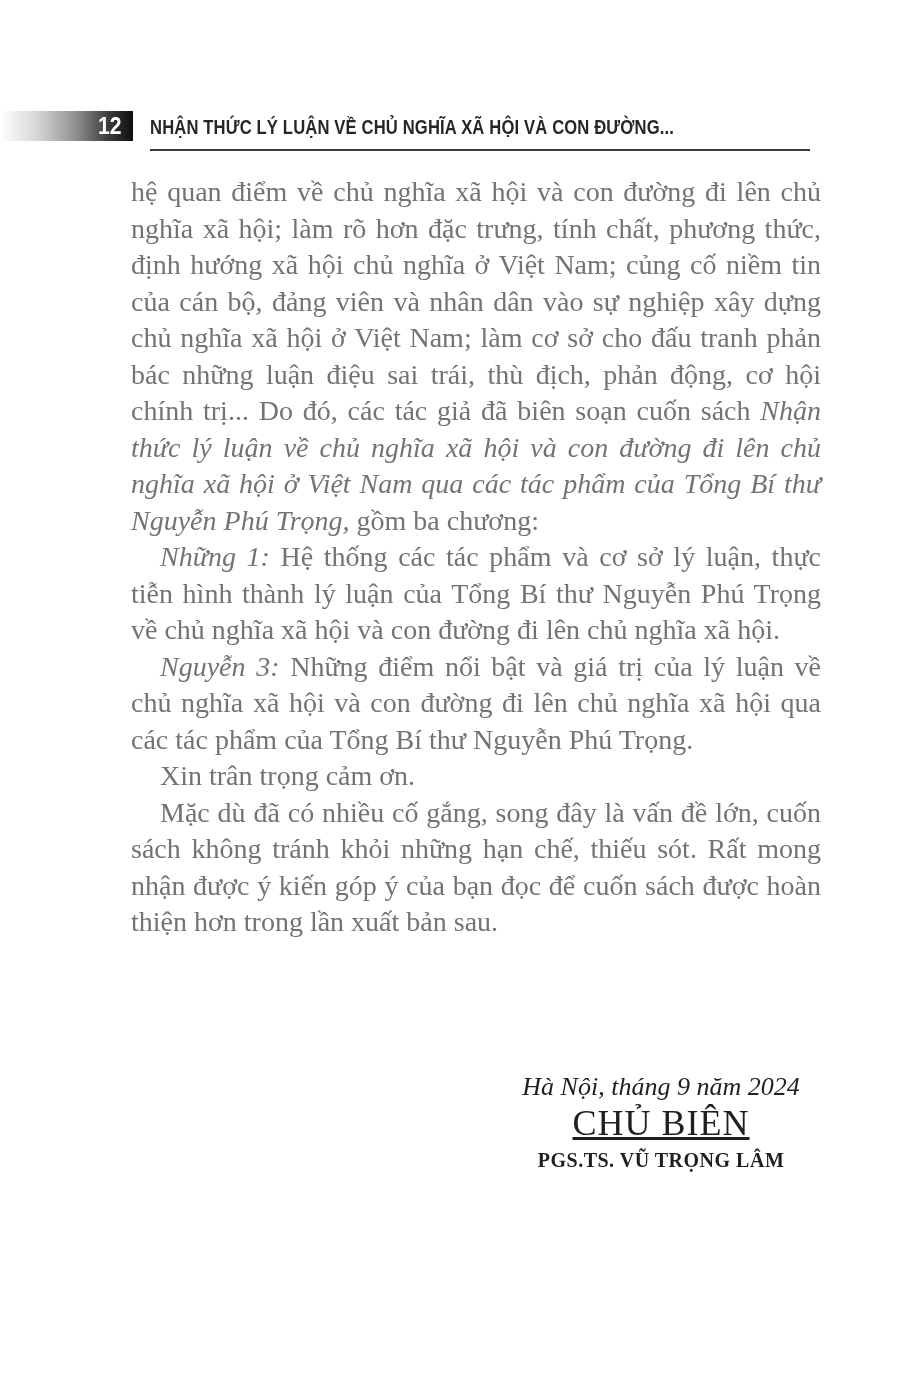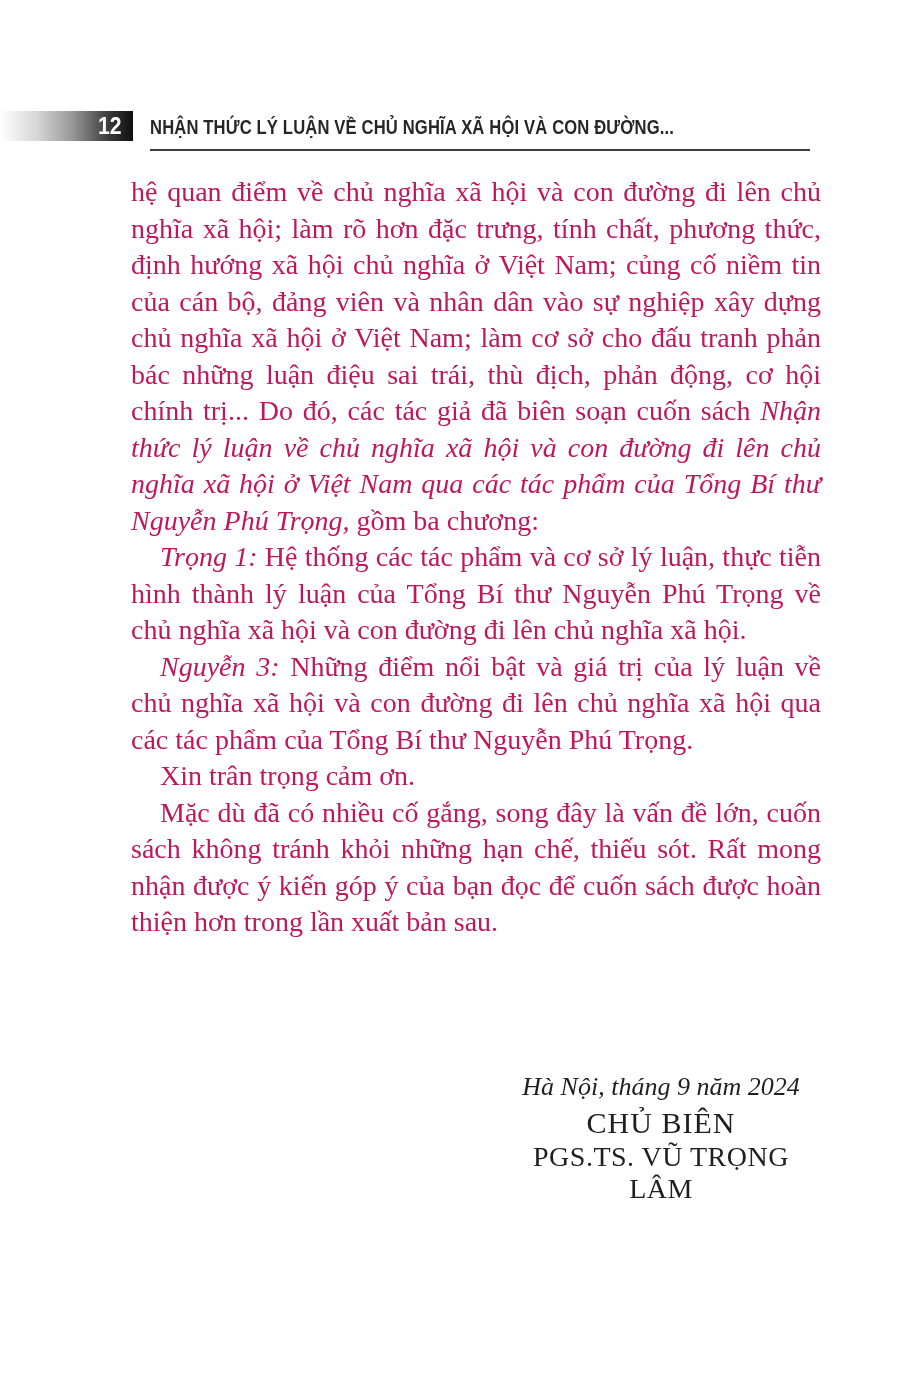--- a/index.html
+++ b/index.html
@@ -73,46 +73,47 @@
     position: absolute;
     left: 131px;
     top: 174px;
     width: 690px;
   }
   .para {
     margin: 0;
     font-size: 28px;
     line-height: 36.5px;
     text-align: justify;
-    color: #be185d;
+    color: #737373;
   }
   .para.indent { text-indent: 29px; }
   .it { font-style: italic; }
   
   .signature {
     position: absolute;
     left: 500px;
     top: 1068px;
     width: 322px;
     text-align: center;
   }
   .sig-place {
     font-style: italic;
     font-size: 26px;
     line-height: 37px;
   }
   .sig-role {
-    font-size: 30px;
+    font-size: 36px;
     line-height: 36px;
     letter-spacing: 1px;
+    text-decoration: underline;
   }
   .sig-name {
-    font-weight: normal;
-    font-size: 28px;
-    line-height: 32px;
+    font-weight: bold;
+    font-size: 20px;
+    line-height: 39px;
     letter-spacing: 0.5px;
   }
 </style>
 </head>
 <body>
 
 <div class="page">
 
   <header>
     <div class="page-num-bar">
@@ -120,21 +121,21 @@
     </div>
     <div class="running-title-wrap">
       <span class="running-title">NHẬN THỨC LÝ LUẬN VỀ CHỦ NGHĨA XÃ HỘI VÀ CON ĐƯỜNG...</span>
     </div>
     <div class="header-rule"></div>
   </header>
 
   <main class="content">
 
   <p class="para"><span>hệ quan điểm về chủ nghĩa xã hội và con đường đi lên chủ nghĩa xã hội; làm rõ hơn đặc trưng, tính chất, phương thức, định hướng xã hội chủ nghĩa ở Việt Nam; củng cố niềm tin của cán bộ, đảng viên và nhân dân vào sự nghiệp xây dựng chủ nghĩa xã hội ở Việt Nam; làm cơ sở cho đấu tranh phản bác những luận điệu sai trái, thù địch, phản động, cơ hội chính trị... Do đó, các tác giả đã biên soạn cuốn sách </span><span class="it">Nhận thức lý luận về chủ nghĩa xã hội và con đường đi lên chủ nghĩa xã hội ở Việt Nam qua các tác phẩm của Tổng Bí thư Nguyễn Phú Trọng,</span><span> gồm ba chương:</span></p>
-      <p class="para indent"><span class="it">Trọng 1:</span><span> Hệ thống các tác phẩm và cơ sở lý luận, thực tiễn hình thành lý luận của Tổng Bí thư Nguyễn Phú Trọng về chủ nghĩa xã hội và con đường đi lên chủ nghĩa xã hội.</span></p>
+      <p class="para indent"><span class="it">Những 1:</span><span> Hệ thống các tác phẩm và cơ sở lý luận, thực tiễn hình thành lý luận của Tổng Bí thư Nguyễn Phú Trọng về chủ nghĩa xã hội và con đường đi lên chủ nghĩa xã hội.</span></p>
       <p class="para indent"><span class="it">Nguyễn 3:</span><span> Những điểm nổi bật và giá trị của lý luận về chủ nghĩa xã hội và con đường đi lên chủ nghĩa xã hội qua các tác phẩm của Tổng Bí thư Nguyễn Phú Trọng.</span></p>
       <p class="para indent"><span>Xin trân trọng cảm ơn.</span></p>
       <p class="para indent"><span>Mặc dù đã có nhiều cố gắng, song đây là vấn đề lớn, cuốn sách không tránh khỏi những hạn chế, thiếu sót. Rất mong nhận được ý kiến góp ý của bạn đọc để cuốn sách được hoàn thiện hơn trong lần xuất bản sau.</span></p>
     </main>
 
   <div class="signature">
     <div class="sig-place">Hà Nội, tháng 9 năm 2024</div>
     <div class="sig-role">CHỦ BIÊN</div>
     <div class="sig-name">PGS.TS. VŨ TRỌNG LÂM</div>
   </div>

